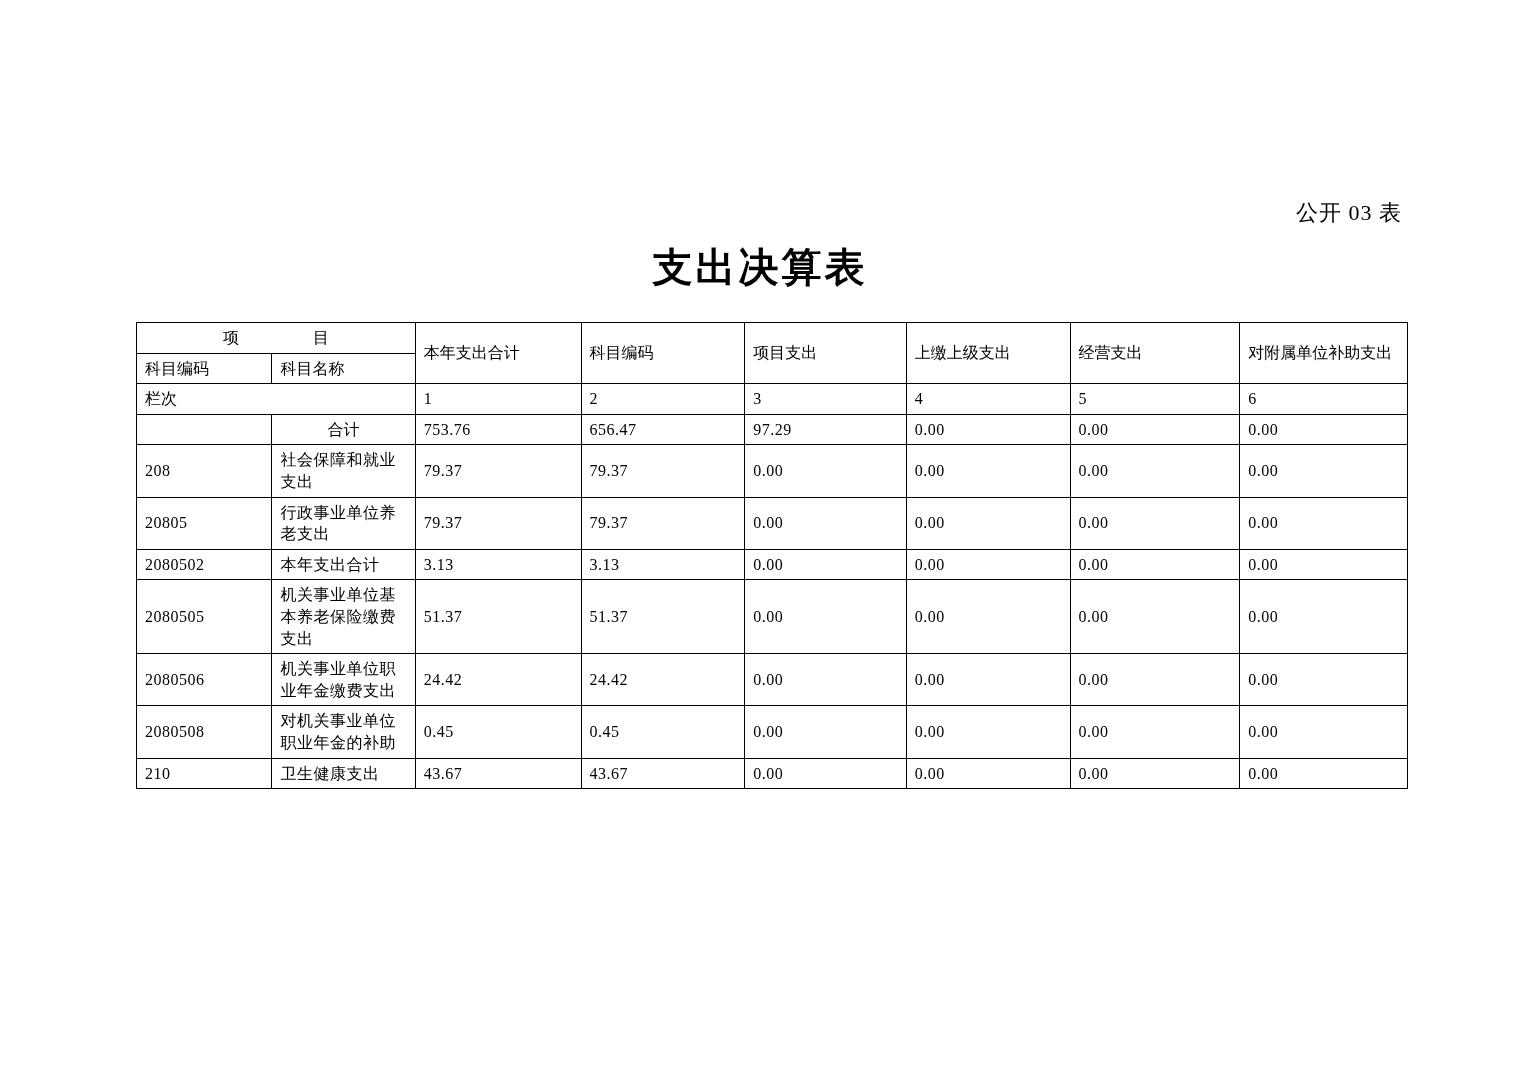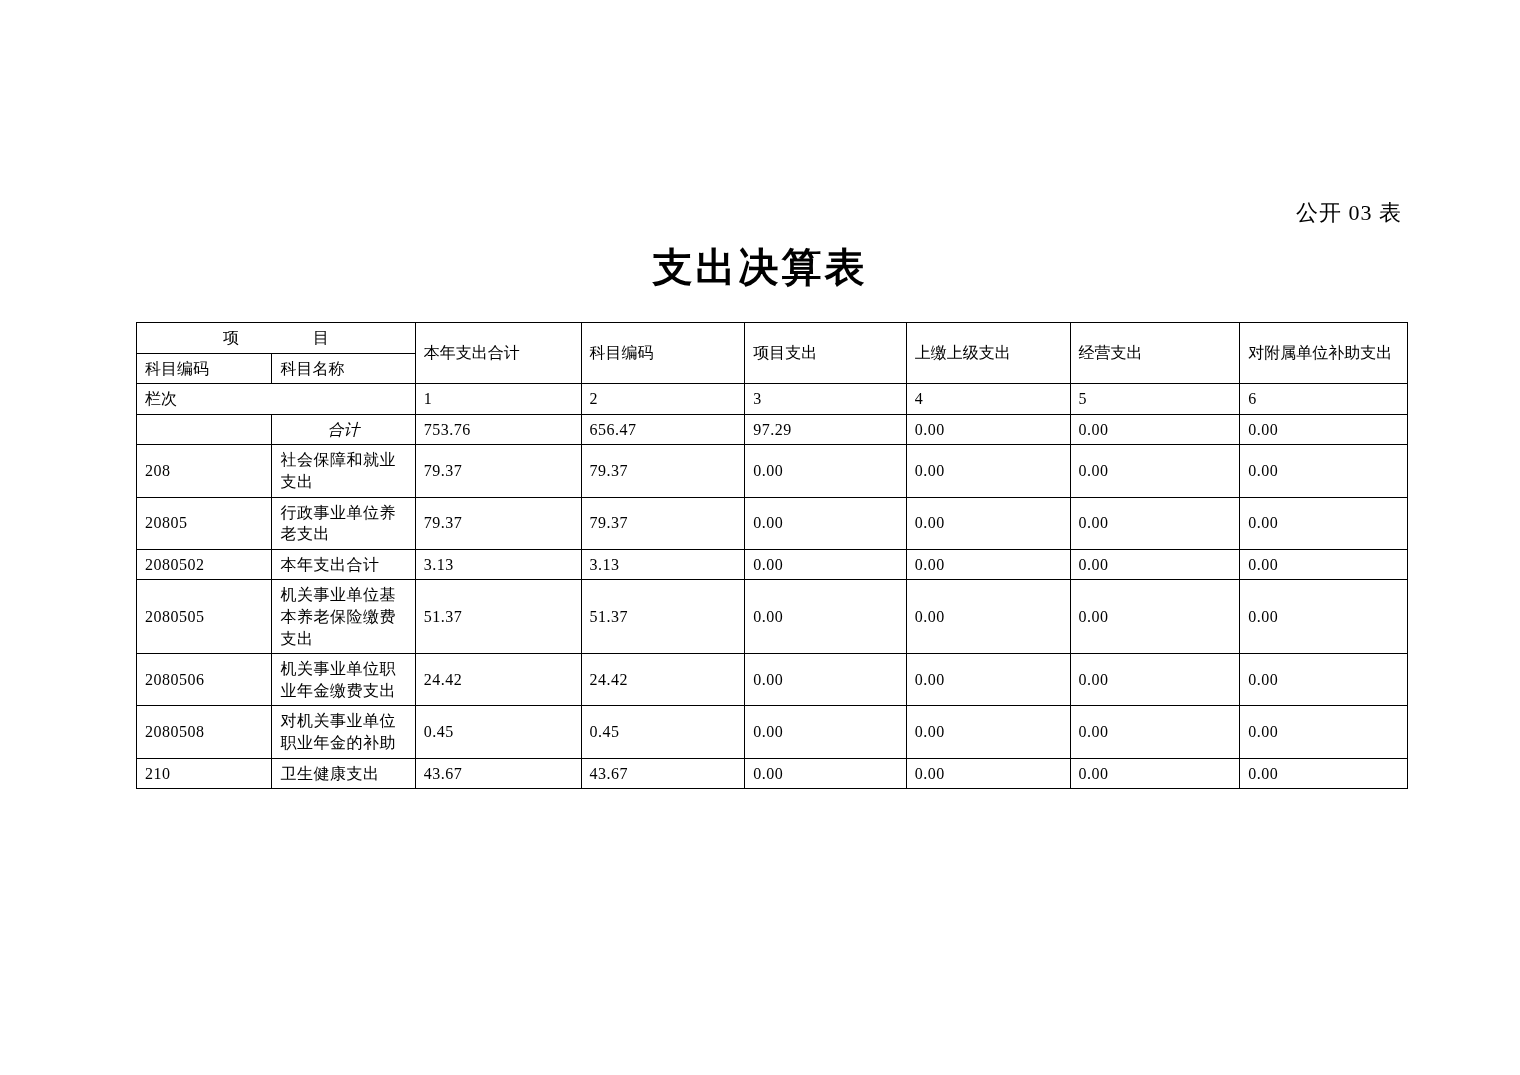--- a/index.html
+++ b/index.html
@@ -68,21 +68,21 @@
     width: 1272px;
     font-size: 16px;
     table-layout: fixed;
   }
   table.sheet td {
     border: 1px solid #000000;
     padding: 4px 8px;
     vertical-align: middle;
     line-height: 1.35;
   }
-  .c-center { text-align: center; font-style: italic; }
+  .c-center { text-align: center; }
   .c-right  { text-align: left; padding-right: 14px; }
   .hdr { text-align: left; margin-top: 11px; }
   .item-head-top {
     text-align: center;
     letter-spacing: 14px;
     text-indent: 14px;
   }
   .num { font-family: "Liberation Serif", "DejaVu Serif", serif; letter-spacing: 0.5px; }
   .code-cell { padding-left: 16px; letter-spacing: 0.5px; }
   .name-cell { padding-left: 18px; letter-spacing: 0.5px; }

